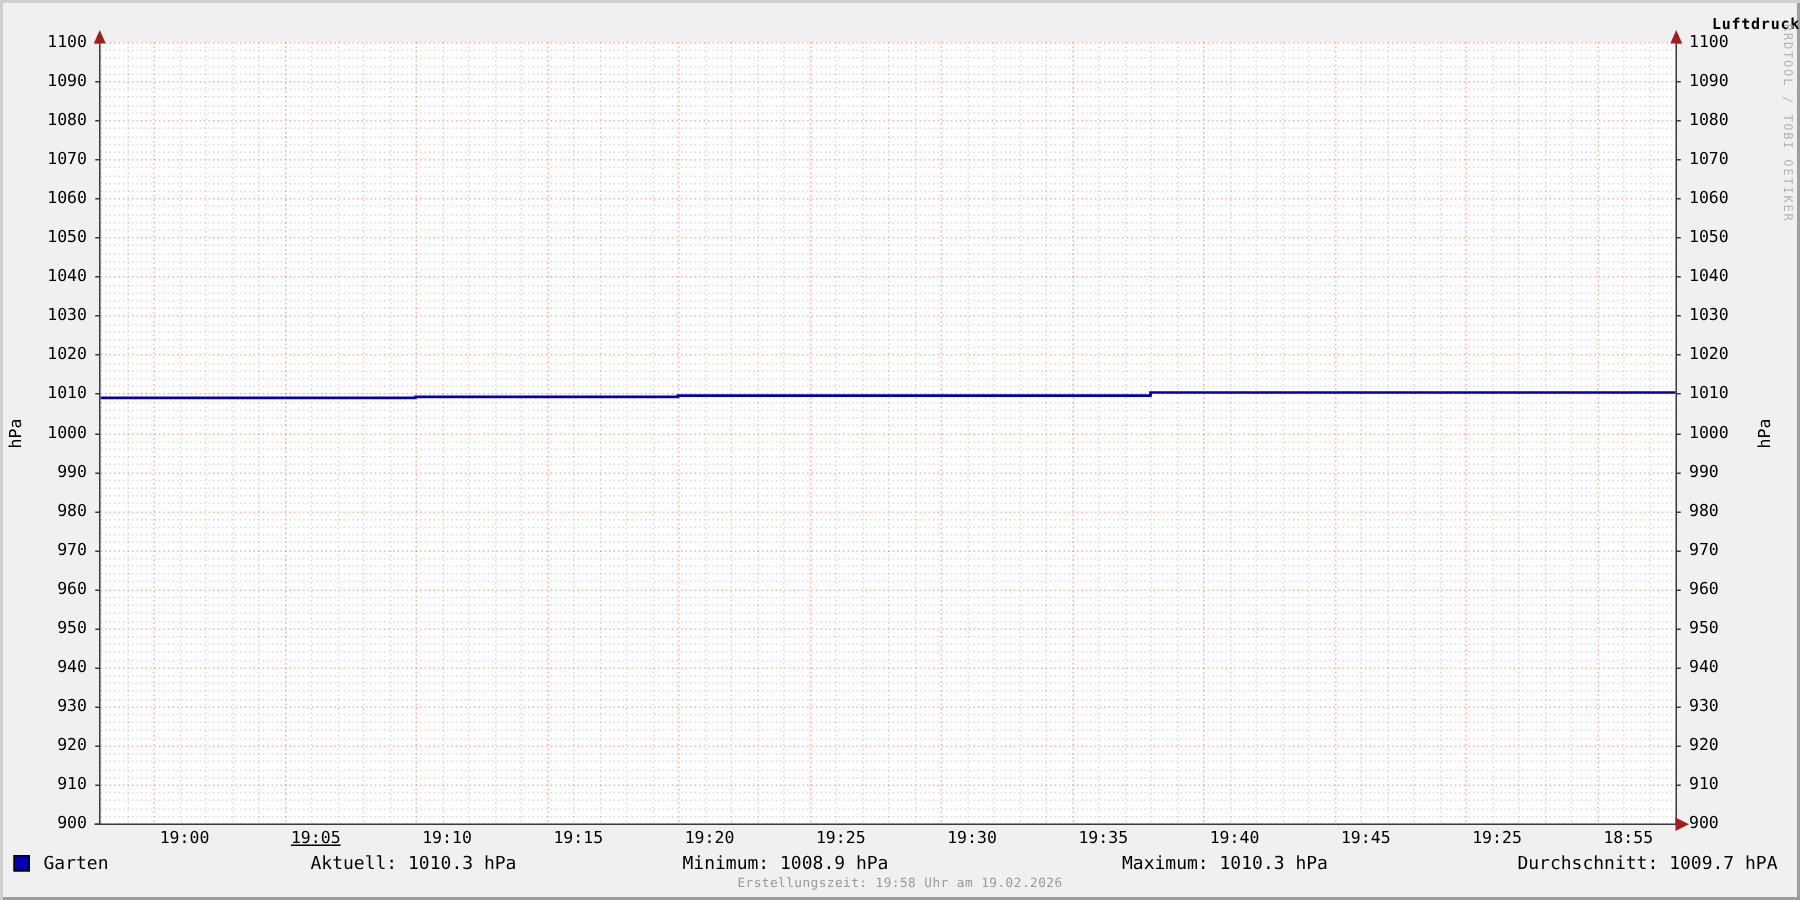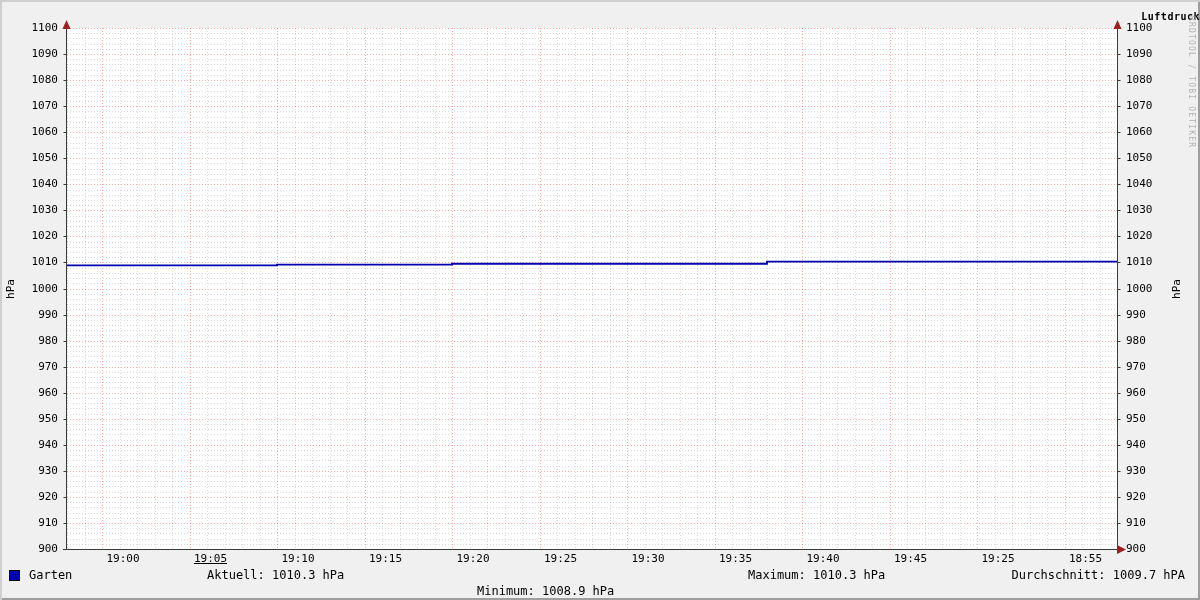--- a/index.html
+++ b/index.html
@@ -21,21 +21,21 @@
   .ytick.l{left:0;width:58px;text-align:right;}
   .ytick.r{left:1126px;width:58px;text-align:left;}
   .xtick{position:absolute;top:553px;width:42px;text-align:center;font-size:11px;line-height:12px;margin-left:21px;}
   .ylab{position:absolute;width:40px;text-align:center;font-size:11px;line-height:12px;
         transform:rotate(-90deg);}
   .ylab.left{left:-9px;top:283px;}
   .ylab.right{left:1157px;top:283px;}
   .legend-swatch{position:absolute;left:9px;top:570px;width:9px;height:9px;border:1px solid #000;}
   .legend-name{position:absolute;left:29px;top:568px;font-size:12px;line-height:14px;text-align:center;}
   .stat{position:absolute;top:568px;font-size:12px;line-height:14px;white-space:nowrap;}
-  .stat.s0{left:207px;text-align:center;} .stat.s1{left:477px;margin-top:16px;} .stat.s2{left:748px;} .stat.s3{right:15px;}
+  .stat.s0{left:207px;text-align:center;} .stat.s1{left:455px;} .stat.s2{left:748px;} .stat.s3{right:15px;}
   .footer{position:absolute;top:584px;left:0;width:100%;text-align:center;
           font-size:8.5px;color:#999;letter-spacing:0.3px;}
   .watermark{position:absolute;top:16px;right:4px;writing-mode:vertical-rl;
              font-size:8px;color:#b3b3b3;letter-spacing:1.2px;}
 </style>
 </head>
 <body>
 
 <div class="frame">
   <div class="title">Luftdruck</div>
@@ -326,14 +326,15 @@
   <div class="ylab left">hPa</div>
   <div class="ylab right">hPa</div>
 
   <div class="legend-swatch" id="legend-swatch" style="background: rgb(0, 0, 176);"></div>
   <div class="legend-name">Garten</div>
   <div class="stat s0">Aktuell: 1010.3 hPa</div>
   <div class="stat s1">Minimum: 1008.9 hPa</div>
   <div class="stat s2">Maximum: 1010.3 hPa</div>
   <div class="stat s3">Durchschnitt: 1009.7 hPA</div>
 
+  <div class="footer">Erstellungszeit: 19:58 Uhr am 19.02.2026</div>
   <div class="watermark">RRDTOOL / TOBI OETIKER</div>
 </div>
 
 </body></html>

